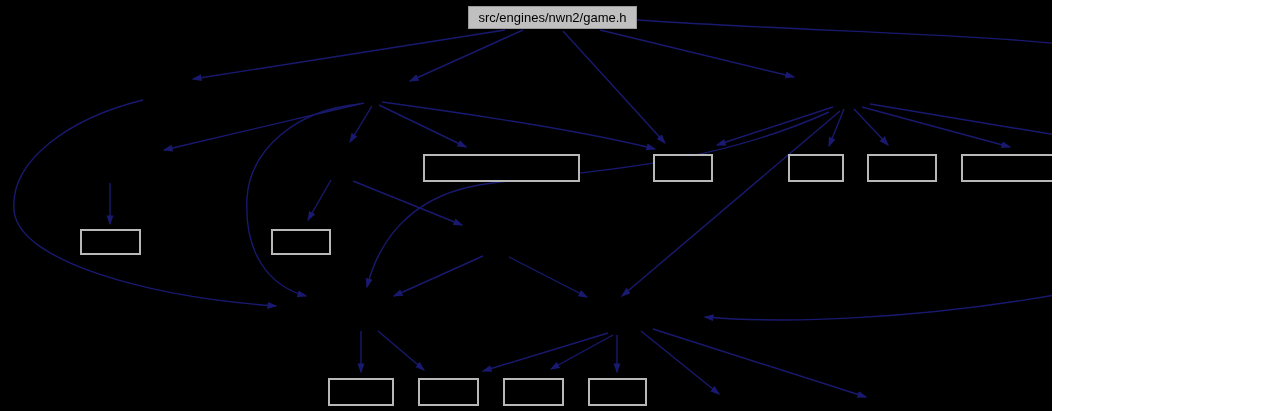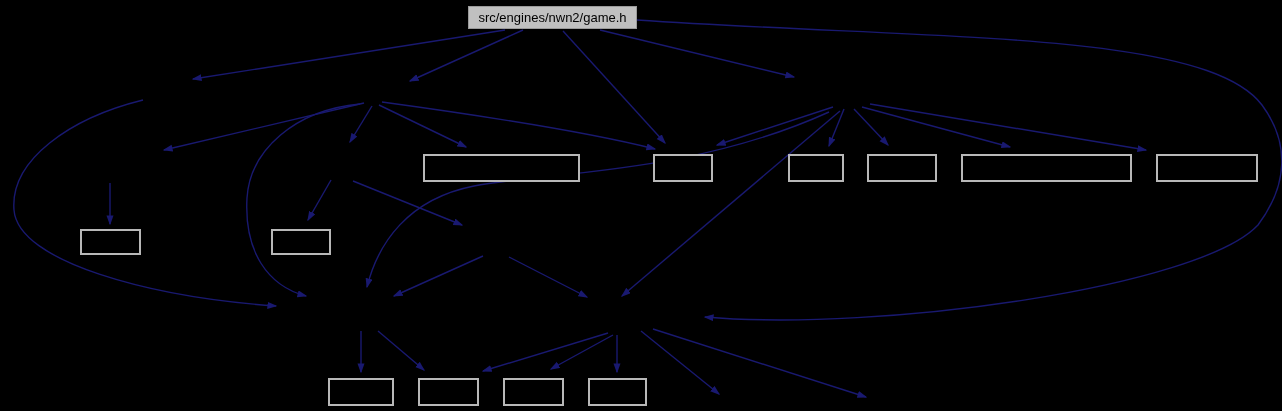--- a/index.html
+++ b/index.html
@@ -28,21 +28,21 @@
     align-items: center;
     justify-content: center;
     font-size: 13px;
     white-space: nowrap;
     cursor: pointer;
   }
 </style>
 </head>
 <body>
 
-<div id="graph-canvas" style="width: 1282px; height: 411px; background: rgb(0, 0, 0);">
+<div id="graph-canvas" style="width: 1052px; height: 411px; background: rgb(0, 0, 0);">
   <svg id="edge-layer" xmlns="http://www.w3.org/2000/svg" width="1282" height="411" viewBox="0 0 1282 411">
     <defs>
       <marker id="arrowhead" markerWidth="10" markerHeight="8" refX="8.6" refY="3.5" orient="auto" markerUnits="userSpaceOnUse">
         <path d="M 0,0 L 10,3.5 L 0,7 z" fill="#191970"></path>
       </marker>
     </defs>
     <g id="edge-group">
         <path d="M 505,30 L 193,79" fill="none" stroke="#191970" stroke-width="1.4" marker-end="url(#arrowhead)"></path>
         <path d="M 523,30 L 410,81" fill="none" stroke="#191970" stroke-width="1.4" marker-end="url(#arrowhead)"></path>
         <path d="M 563,31 L 665,143" fill="none" stroke="#191970" stroke-width="1.4" marker-end="url(#arrowhead)"></path>

